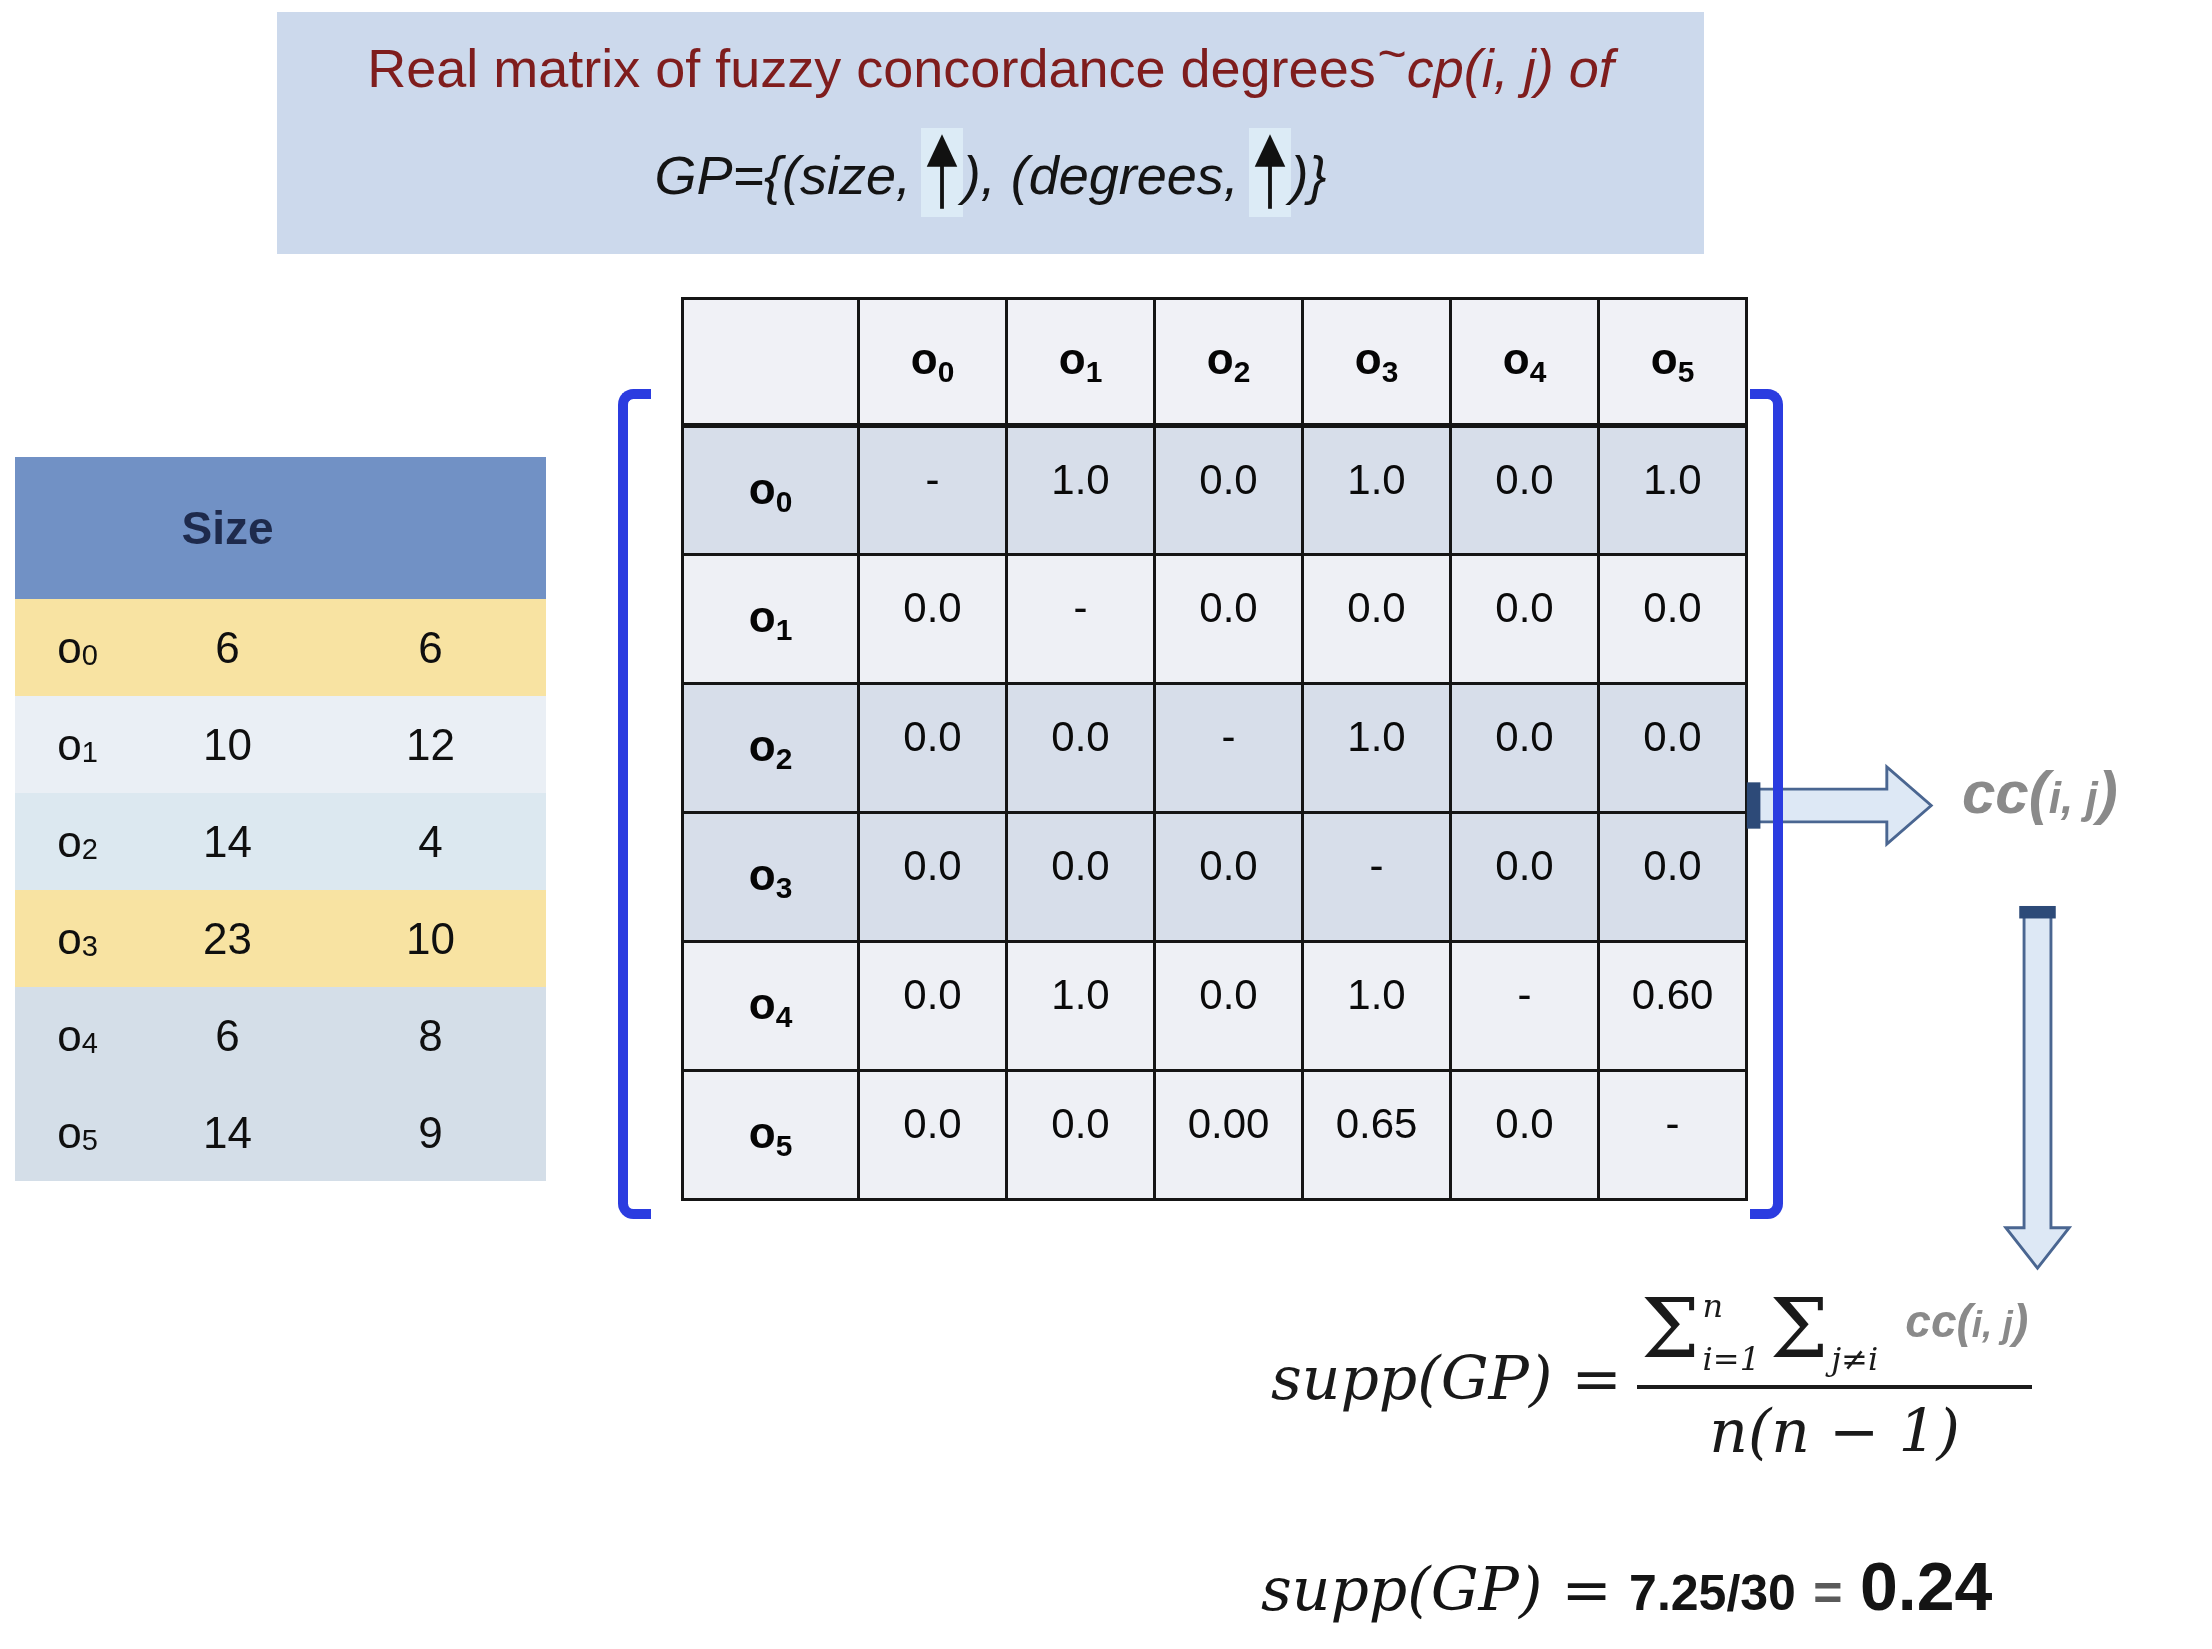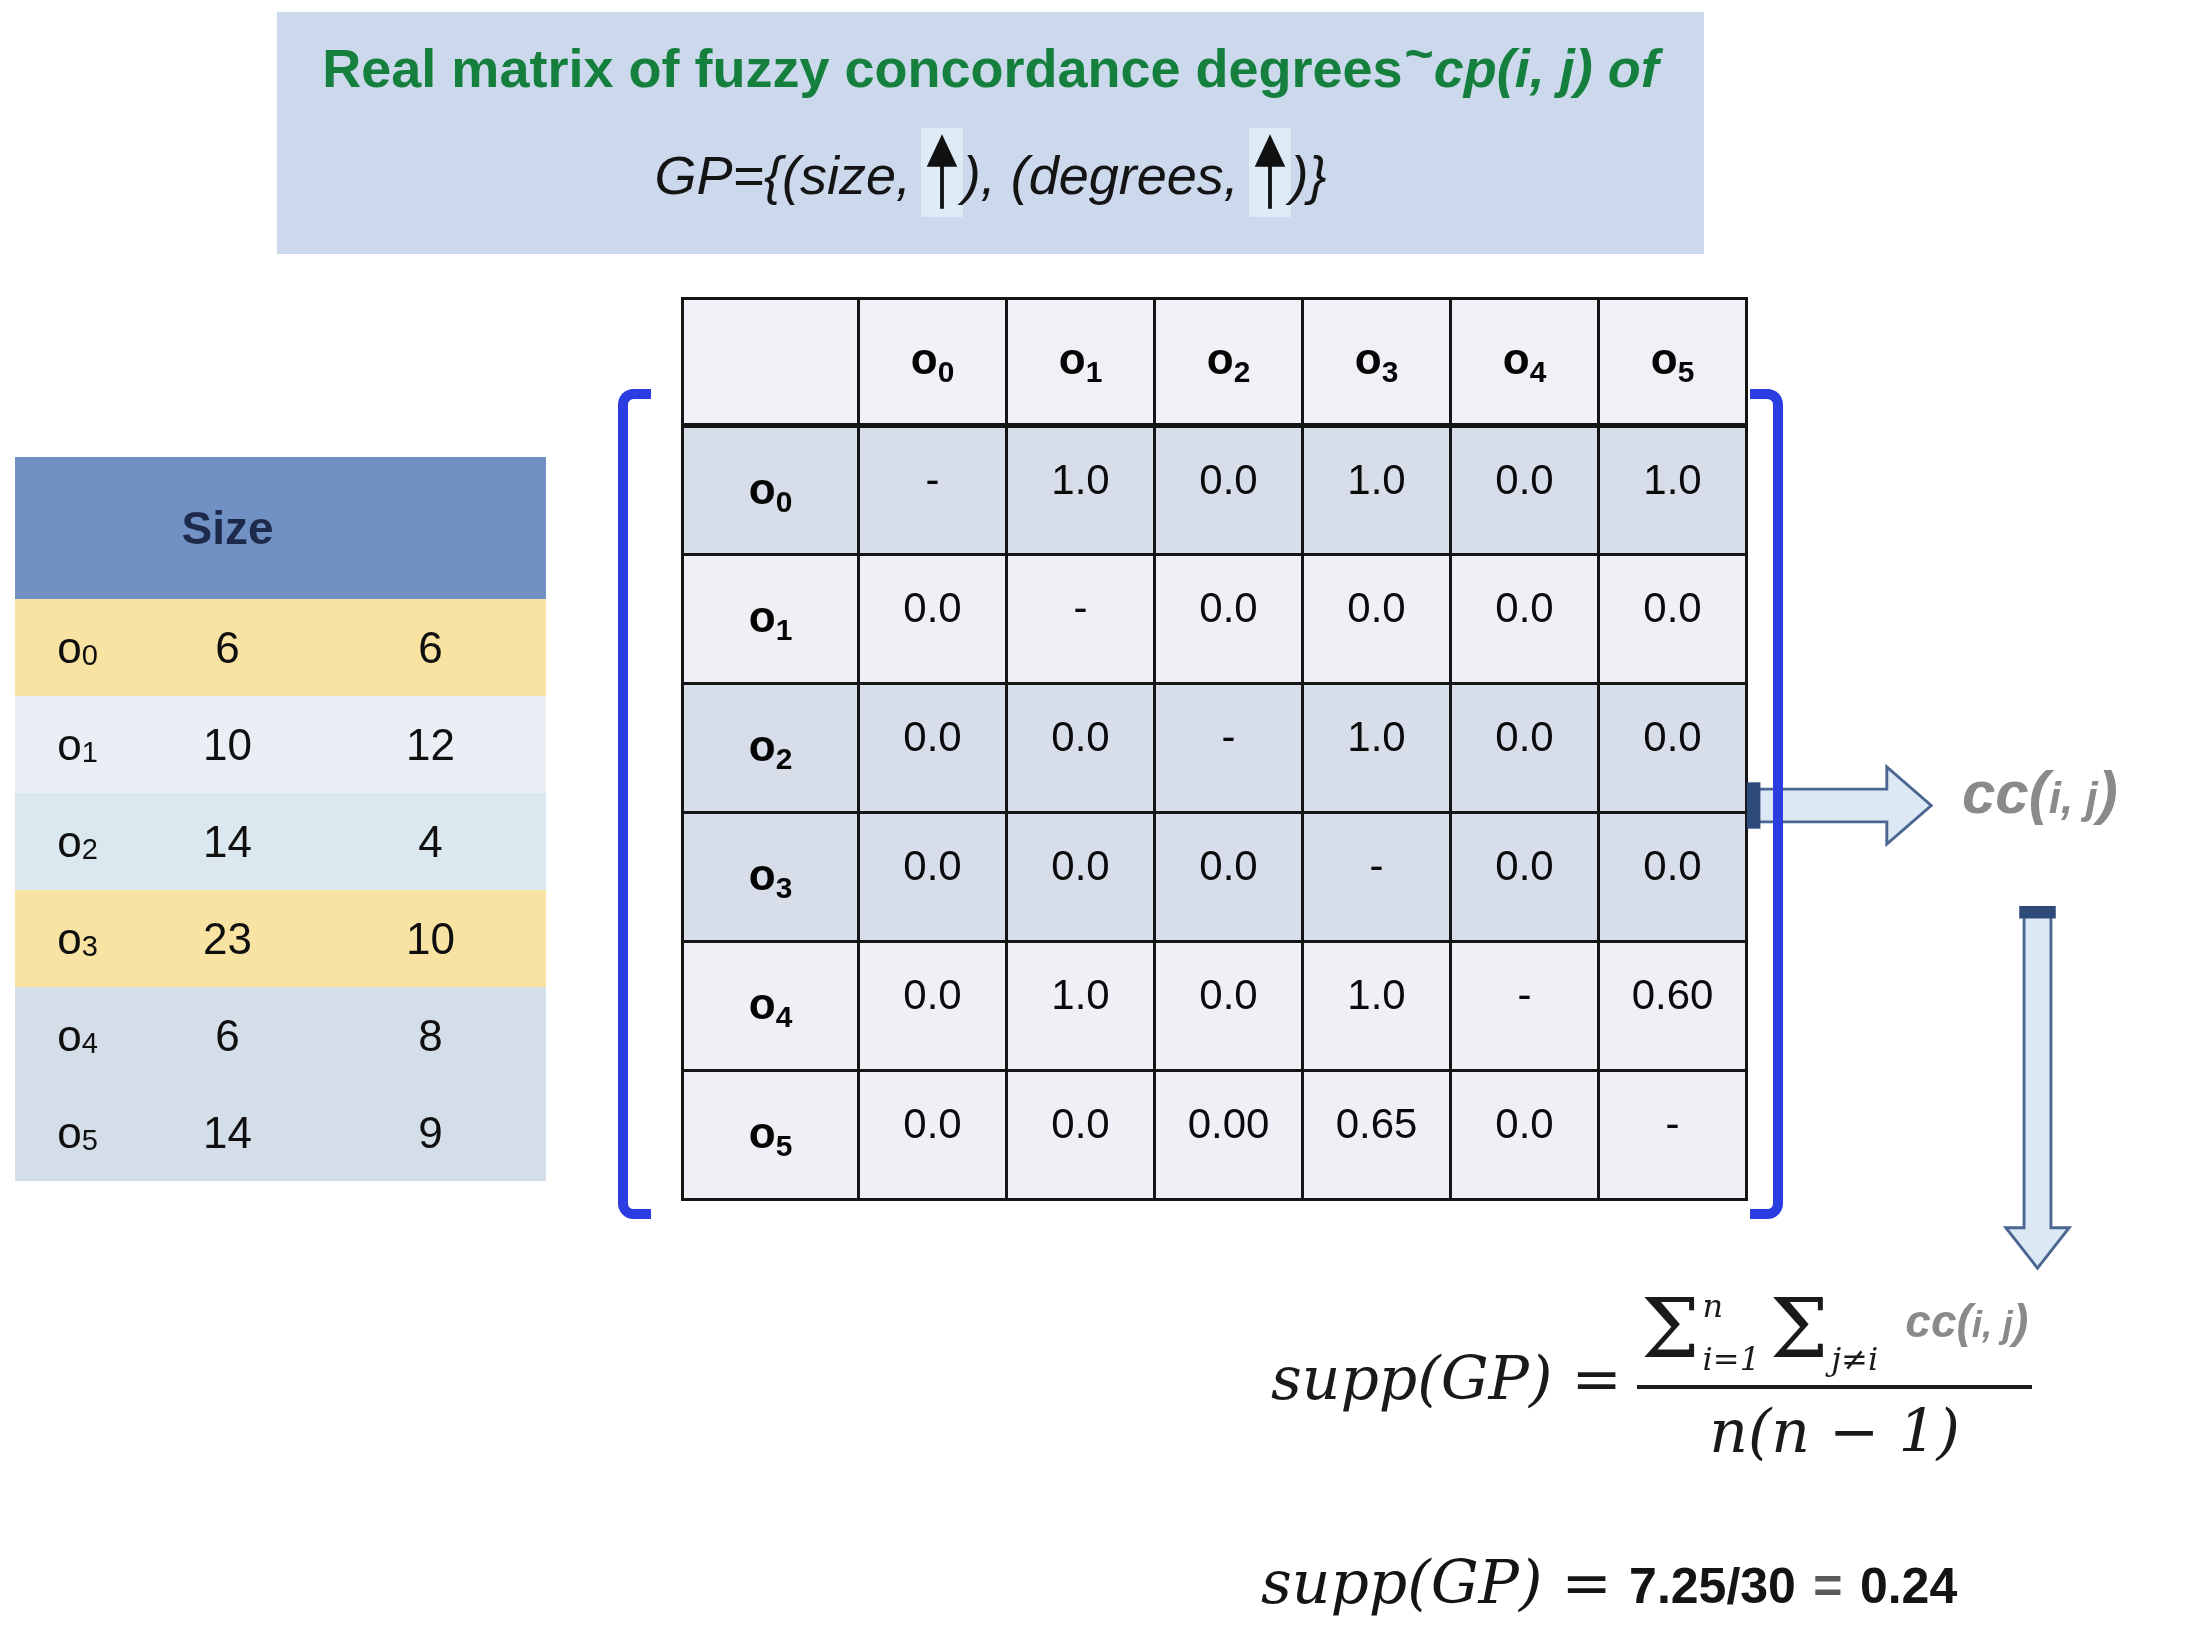--- a/index.html
+++ b/index.html
@@ -59,29 +59,29 @@
   .sigma{font-family:"DejaVu Serif",serif;font-style:normal;font-size:83px;line-height:0.95;}
   .limits{display:flex;flex-direction:column;justify-content:space-between;height:85px;font-family:"DejaVu Serif",serif;font-style:italic;font-size:32px;line-height:1;padding-left:2.9px;}
   .num-cc{font-family:"Liberation Sans",sans-serif;font-weight:bold;font-style:italic;font-size:46px;color:#8a8a8a;margin-left:17.4px;transform:translateY(-27px);}
   .num-cc .cc-small{font-size:37px;}
   .fbar{width:100%;border-top:4.8px solid #1c1c1c;height:0;}
   .den{font-size:60px;font-family:"DejaVu Serif",serif;font-style:italic;padding-top:7.7px;}
   .formula2{position:absolute;left:1261px;top:1547px;display:flex;align-items:baseline;color:#141414;white-space:nowrap;}
   .f2-lhs{font-size:60px;margin-right:17.4px;}
   .f2-val{font-size:50px;font-weight:bold;}
   .f2-eq2{font-size:50px;font-weight:bold;color:#5a5a5a;margin:0 17.4px;}
-  .f2-res{font-size:50px;font-weight:bold;text-align:center;}
+  .f2-res{font-size:68px;font-weight:bold;text-align:center;}
 </style>
 </head>
 <body>
 
 <div class="canvas">
 
   <div class="title-box" style="background: rgb(204, 217, 236);">
-    <div class="title-line1" style="color: #15803d; font-weight: bold;"><span>Real matrix of fuzzy concordance degrees</span><span class="tilde">~</span><span class="math-it">cp(i, j) of</span></div>
+    <div class="title-line1" style="color: #7f1d1d;"><span>Real matrix of fuzzy concordance degrees</span><span class="tilde">~</span><span class="math-it">cp(i, j) of</span></div>
     <div class="title-line2"><span>GP={(size,</span><span class="arrow-patch" style="background: rgb(220, 235, 246);"><svg viewBox="0 0 44 92">
             <polygon points="22,6 6,40 38,40" fill="#111"></polygon>
             <rect x="20" y="36" width="4" height="48" fill="#111"></rect>
           </svg></span><span>), (degrees,</span><span class="arrow-patch" style="background: rgb(220, 235, 246);"><svg viewBox="0 0 44 92">
             <polygon points="22,6 6,40 38,40" fill="#111"></polygon>
             <rect x="20" y="36" width="4" height="48" fill="#111"></rect>
           </svg></span><span>)}</span></div>
   </div>
 
   <div class="attr-table">

